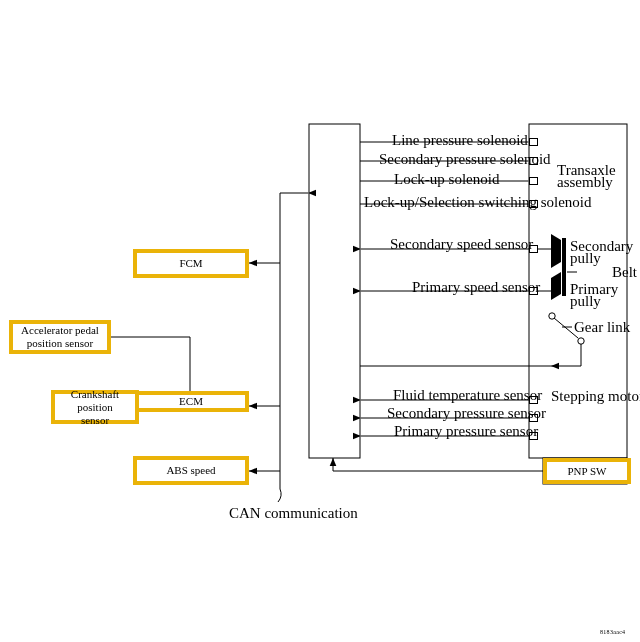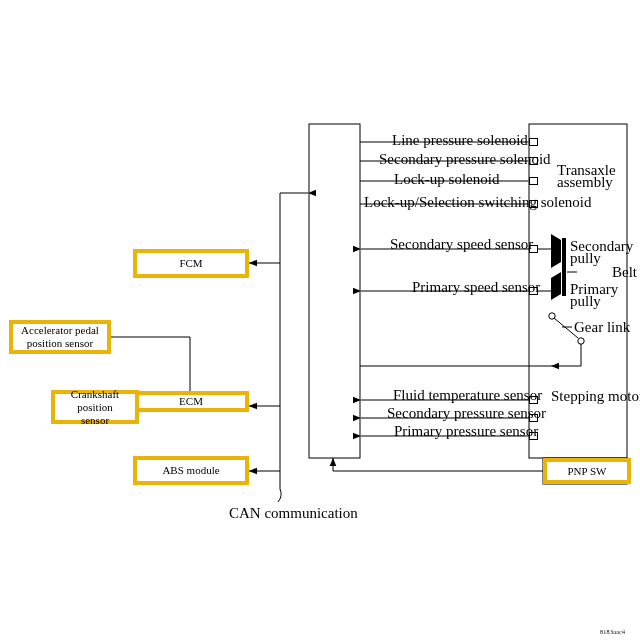--- a/index.html
+++ b/index.html
@@ -140,21 +140,21 @@
 
   <div class="box" style="left:133px;top:249px;width:116px;height:29px;">
     <span>FCM</span>
   </div>
 
   <div class="box" style="left:133px;top:391px;width:116px;height:21px;">
     <span>ECM</span>
   </div>
 
   <div class="box" style="left:133px;top:456px;width:116px;height:29px;">
-    <span>ABS module</span>
+    <span>ABS speed</span>
   </div>
 
   <div class="box" style="left:9px;top:320px;width:102px;height:34px;white-space:pre-line;">
     <span style="white-space:pre-line;">Accelerator pedal
 position sensor</span>
   </div>
 
   <div class="box" style="left:9px;top:390px;width:88px;height:34px;white-space:pre-line;margin-left:42px;">
     <span style="white-space:pre-line;">Crankshaft position
 sensor</span>

